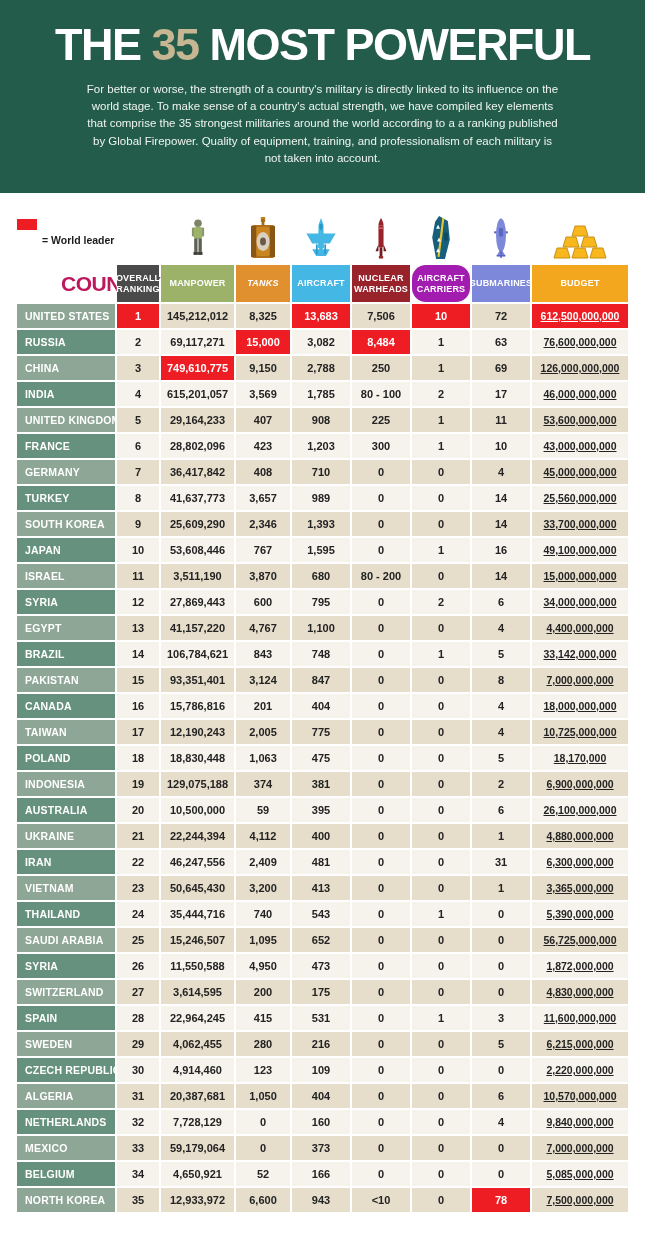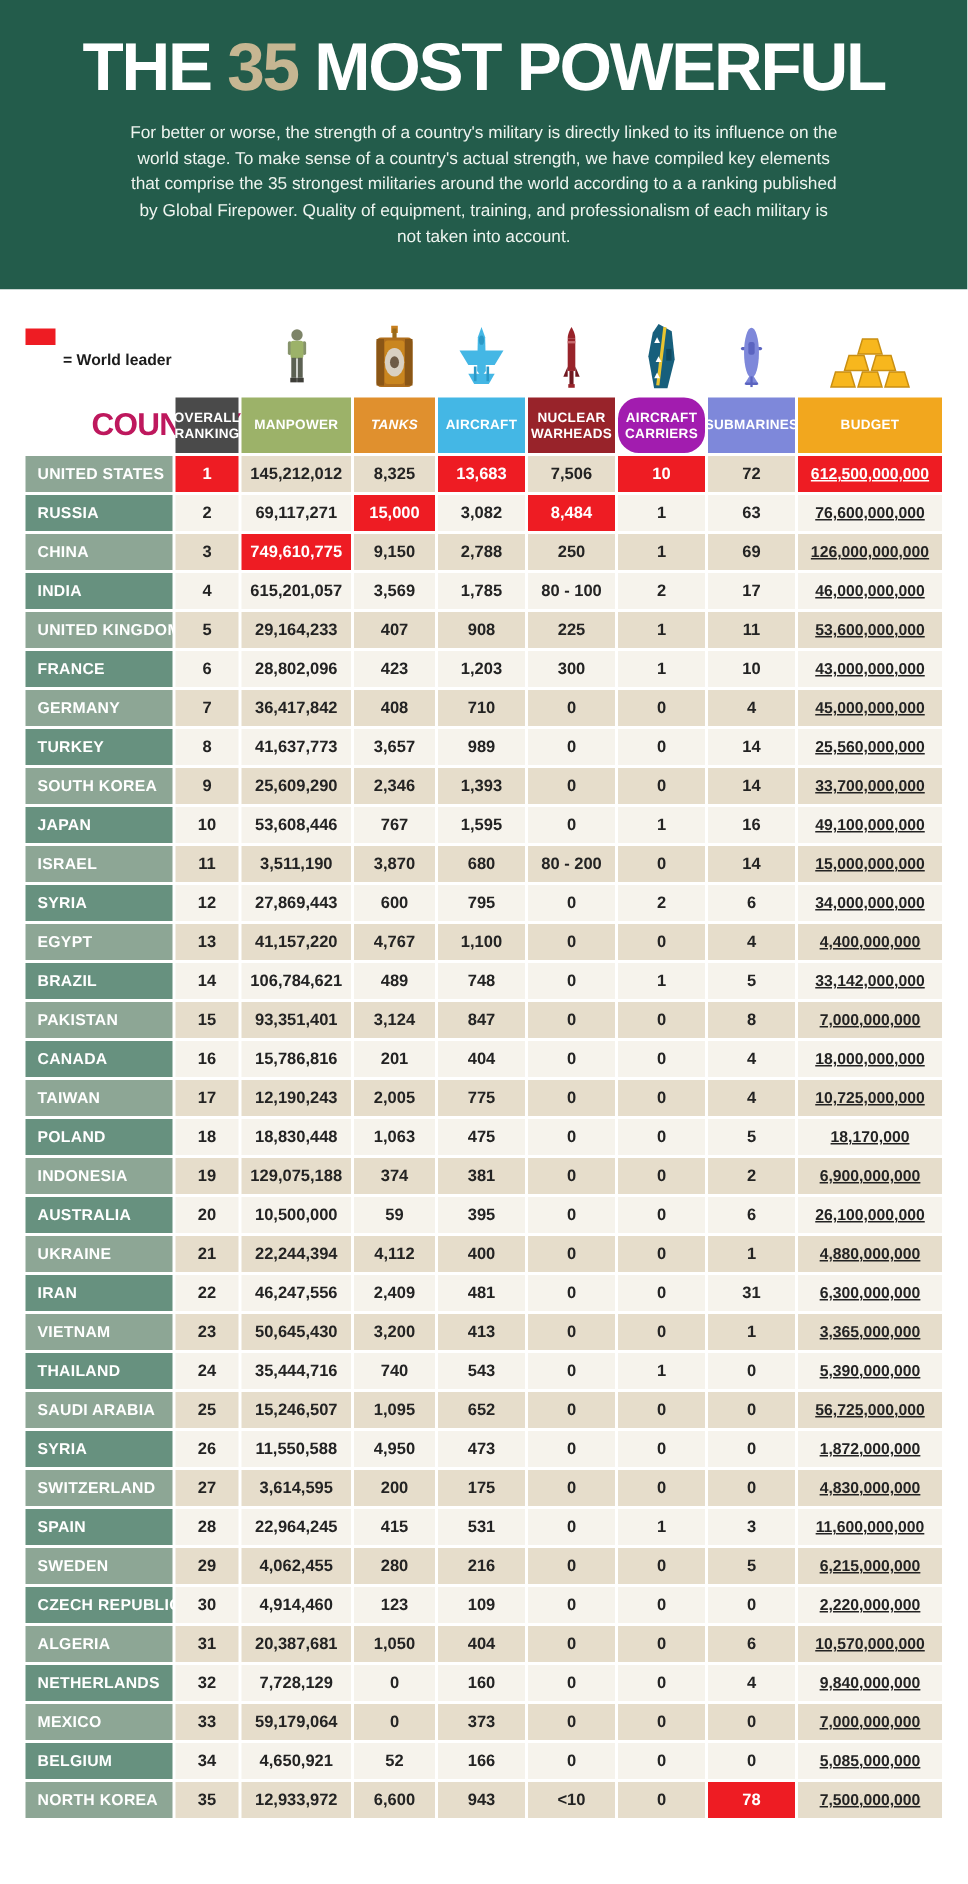--- a/index.html
+++ b/index.html
@@ -287,21 +287,21 @@
           <div class="v-cell">1,100</div>
           <div class="v-cell">0</div>
           <div class="v-cell">0</div>
           <div class="v-cell">4</div>
           <div class="v-cell">4,400,000,000</div>
         </div>
         <div class="t-row even">
           <div class="c-cell">BRAZIL</div>
           <div class="v-cell">14</div>
           <div class="v-cell">106,784,621</div>
-          <div class="v-cell">489</div>
+          <div class="v-cell">843</div>
           <div class="v-cell">748</div>
           <div class="v-cell">0</div>
           <div class="v-cell">1</div>
           <div class="v-cell">5</div>
           <div class="v-cell">33,142,000,000</div>
         </div>
         <div class="t-row odd">
           <div class="c-cell">PAKISTAN</div>
           <div class="v-cell">15</div>
           <div class="v-cell">93,351,401</div>

